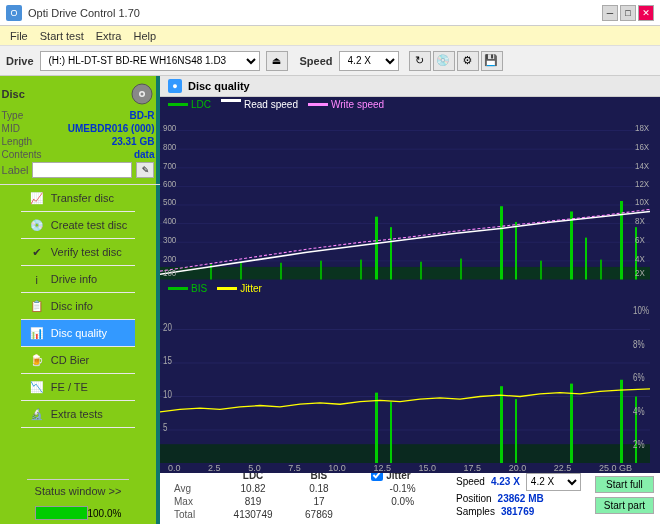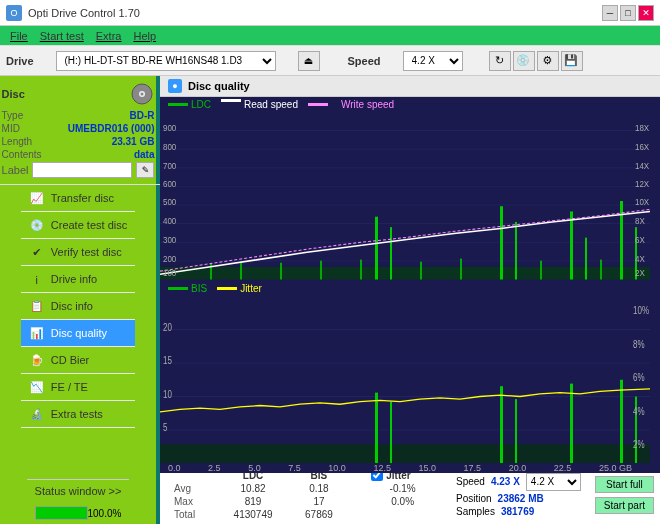--- a/index.html
+++ b/index.html
@@ -8,25 +8,25 @@
     
     .titlebar { background: #fff; display: flex; align-items: center; justify-content: space-between; padding: 4px 6px; border-bottom: 1px solid #ccc; height: 26px; }
     .titlebar-left { display: flex; align-items: center; gap: 6px; }
     .titlebar-icon { width: 16px; height: 16px; background: #4a90d9; border-radius: 2px; display: flex; align-items: center; justify-content: center; color: white; font-size: 9px; }
     .titlebar-title { font-size: 11px; color: #333; }
     .titlebar-controls { display: flex; gap: 2px; }
     .titlebar-btn { width: 16px; height: 16px; background: #d9d9d9; border: 1px solid #aaa; font-size: 9px; display: flex; align-items: center; justify-content: center; cursor: pointer; }
     .titlebar-btn.close { background: #e05; color: white; }
 
     
-    .menubar { background: #22c55e; display: flex; align-items: center; padding: 2px 4px; border-bottom: 1px solid #ddd; height: 20px; text-decoration: underline; }
+    .menubar { background: #fef9c3; display: flex; align-items: center; padding: 2px 4px; border-bottom: 1px solid #ddd; height: 20px; }
     .menubar-item { padding: 2px 6px; font-size: 11px; color: #333; cursor: pointer; }
 
     
-    .drivetoolbar { background: #f0f0f0; display: flex; align-items: center; padding: 3px 6px; border-bottom: 1px solid #ccc; height: 30px; gap: 22px; }
+    .drivetoolbar { background: #f0f0f0; display: flex; align-items: center; padding: 3px 6px; border-bottom: 1px solid #ccc; height: 30px; gap: 6px; }
     .drive-label { font-size: 11px; font-weight: bold; color: #333; }
     .drive-select { font-size: 10px; background: white; border: 1px solid #aaa; padding: 1px 4px; height: 20px; min-width: 220px; }
     .eject-btn { width: 22px; height: 20px; background: #e8e8e8; border: 1px solid #aaa; display: flex; align-items: center; justify-content: center; cursor: pointer; font-size: 10px; }
     .speed-label { font-size: 11px; font-weight: bold; color: #333; margin-left: 6px; }
     .speed-select { font-size: 10px; background: white; border: 1px solid #aaa; padding: 1px 4px; height: 20px; width: 60px; }
     .toolbar-icons { display: flex; gap: 2px; margin-left: 4px; }
     .toolbar-icon-btn { width: 22px; height: 20px; background: #e8e8e8; border: 1px solid #aaa; display: flex; align-items: center; justify-content: center; cursor: pointer; font-size: 11px; }
 
     
     .main { display: flex; height: calc(524px - 76px); }
@@ -223,21 +223,21 @@
 
       <div style="display:flex; align-items:center; gap:10px; padding:2px 8px; font-size:10px; background:#1a1a4e;">
         <div style="display:flex;align-items:center;gap:3px;">
           <div style="width:20px;height:3px;background:#00bb00;"></div>
           <span style="color:#00bb00;">LDC</span>
         </div>
         <div style="display:flex;gap:3px;">
           <div style="width:20px;height:3px;background:#ffffff;"></div>
           <span style="color:#ffffff;">Read speed</span>
         </div>
-        <div style="display:flex;align-items:center;gap:13px;">
+        <div style="display:flex;align-items:center;gap:3px;">
           <div style="width:20px;height:3px;background:#ff88ff;"></div>
           <span style="color:#ff88ff;">Write speed</span>
         </div>
       </div>
 
       <div style="flex:1; position:relative; background:#1a1a4e; min-height:0;">
         <svg viewBox="0 0 490 160" width="490" height="100%" preserveAspectRatio="none" style="display:block;">
 
           <rect x="0" y="0" width="490" height="160" fill="#1a1a4e"></rect>
 

